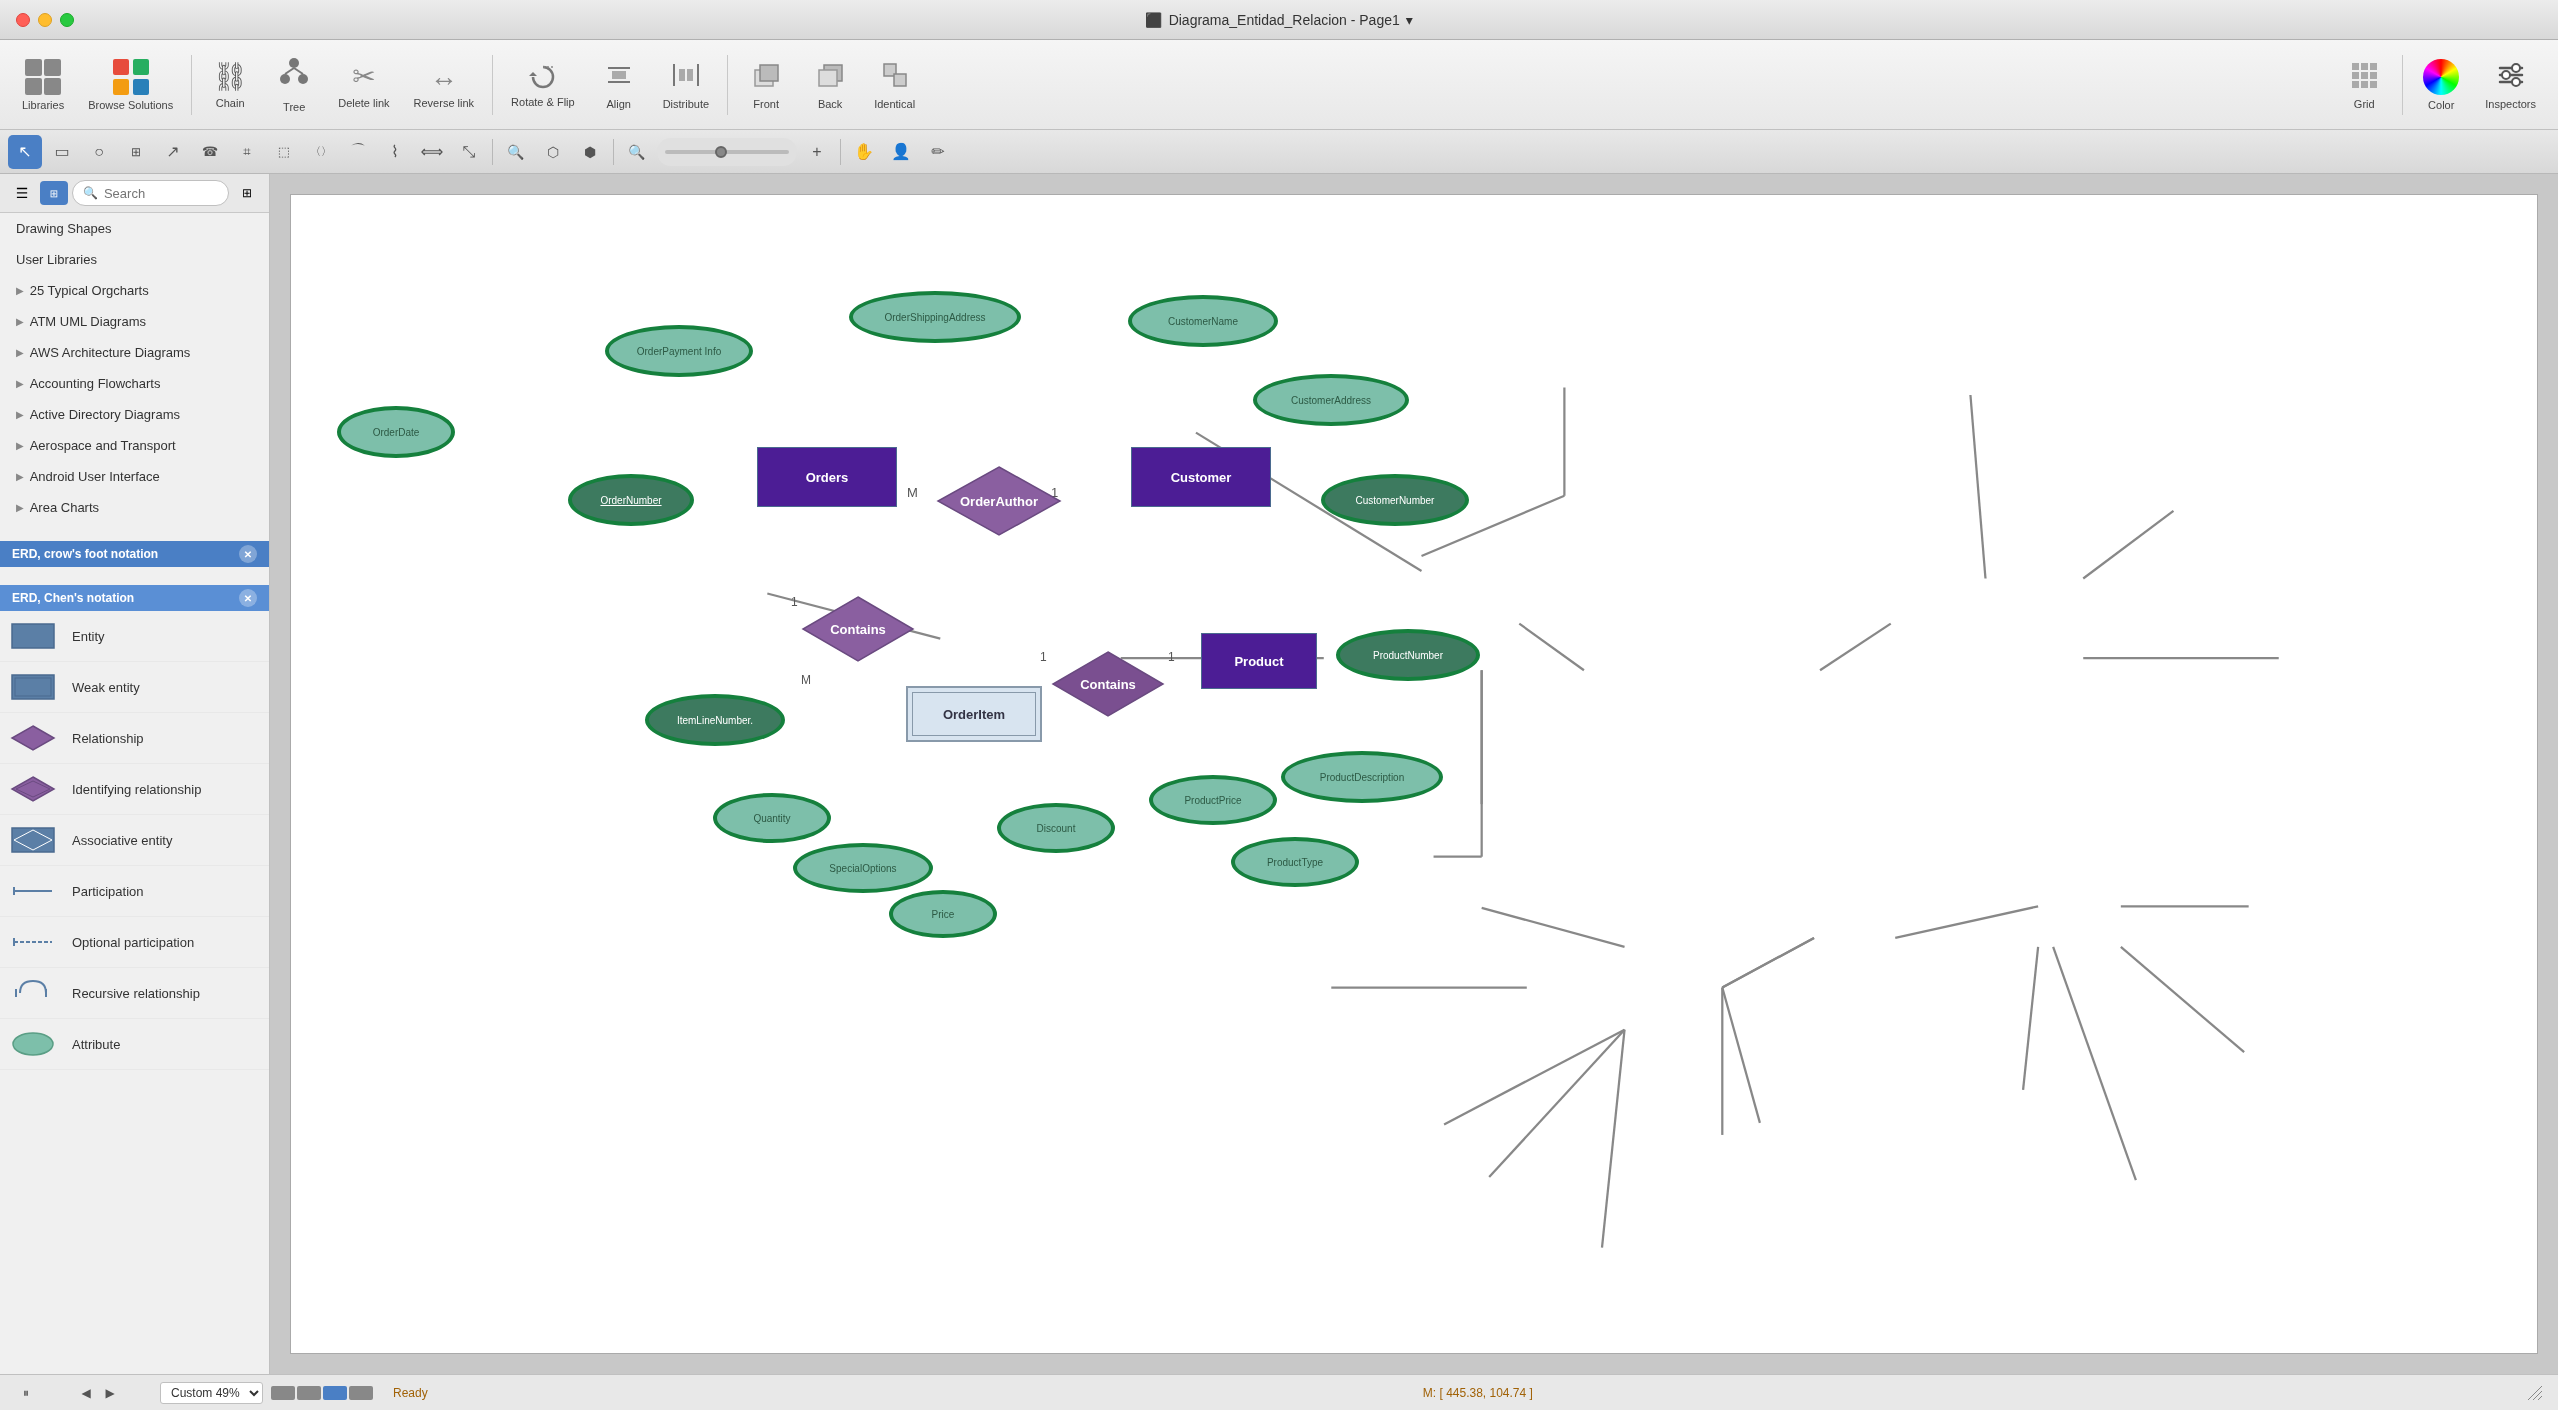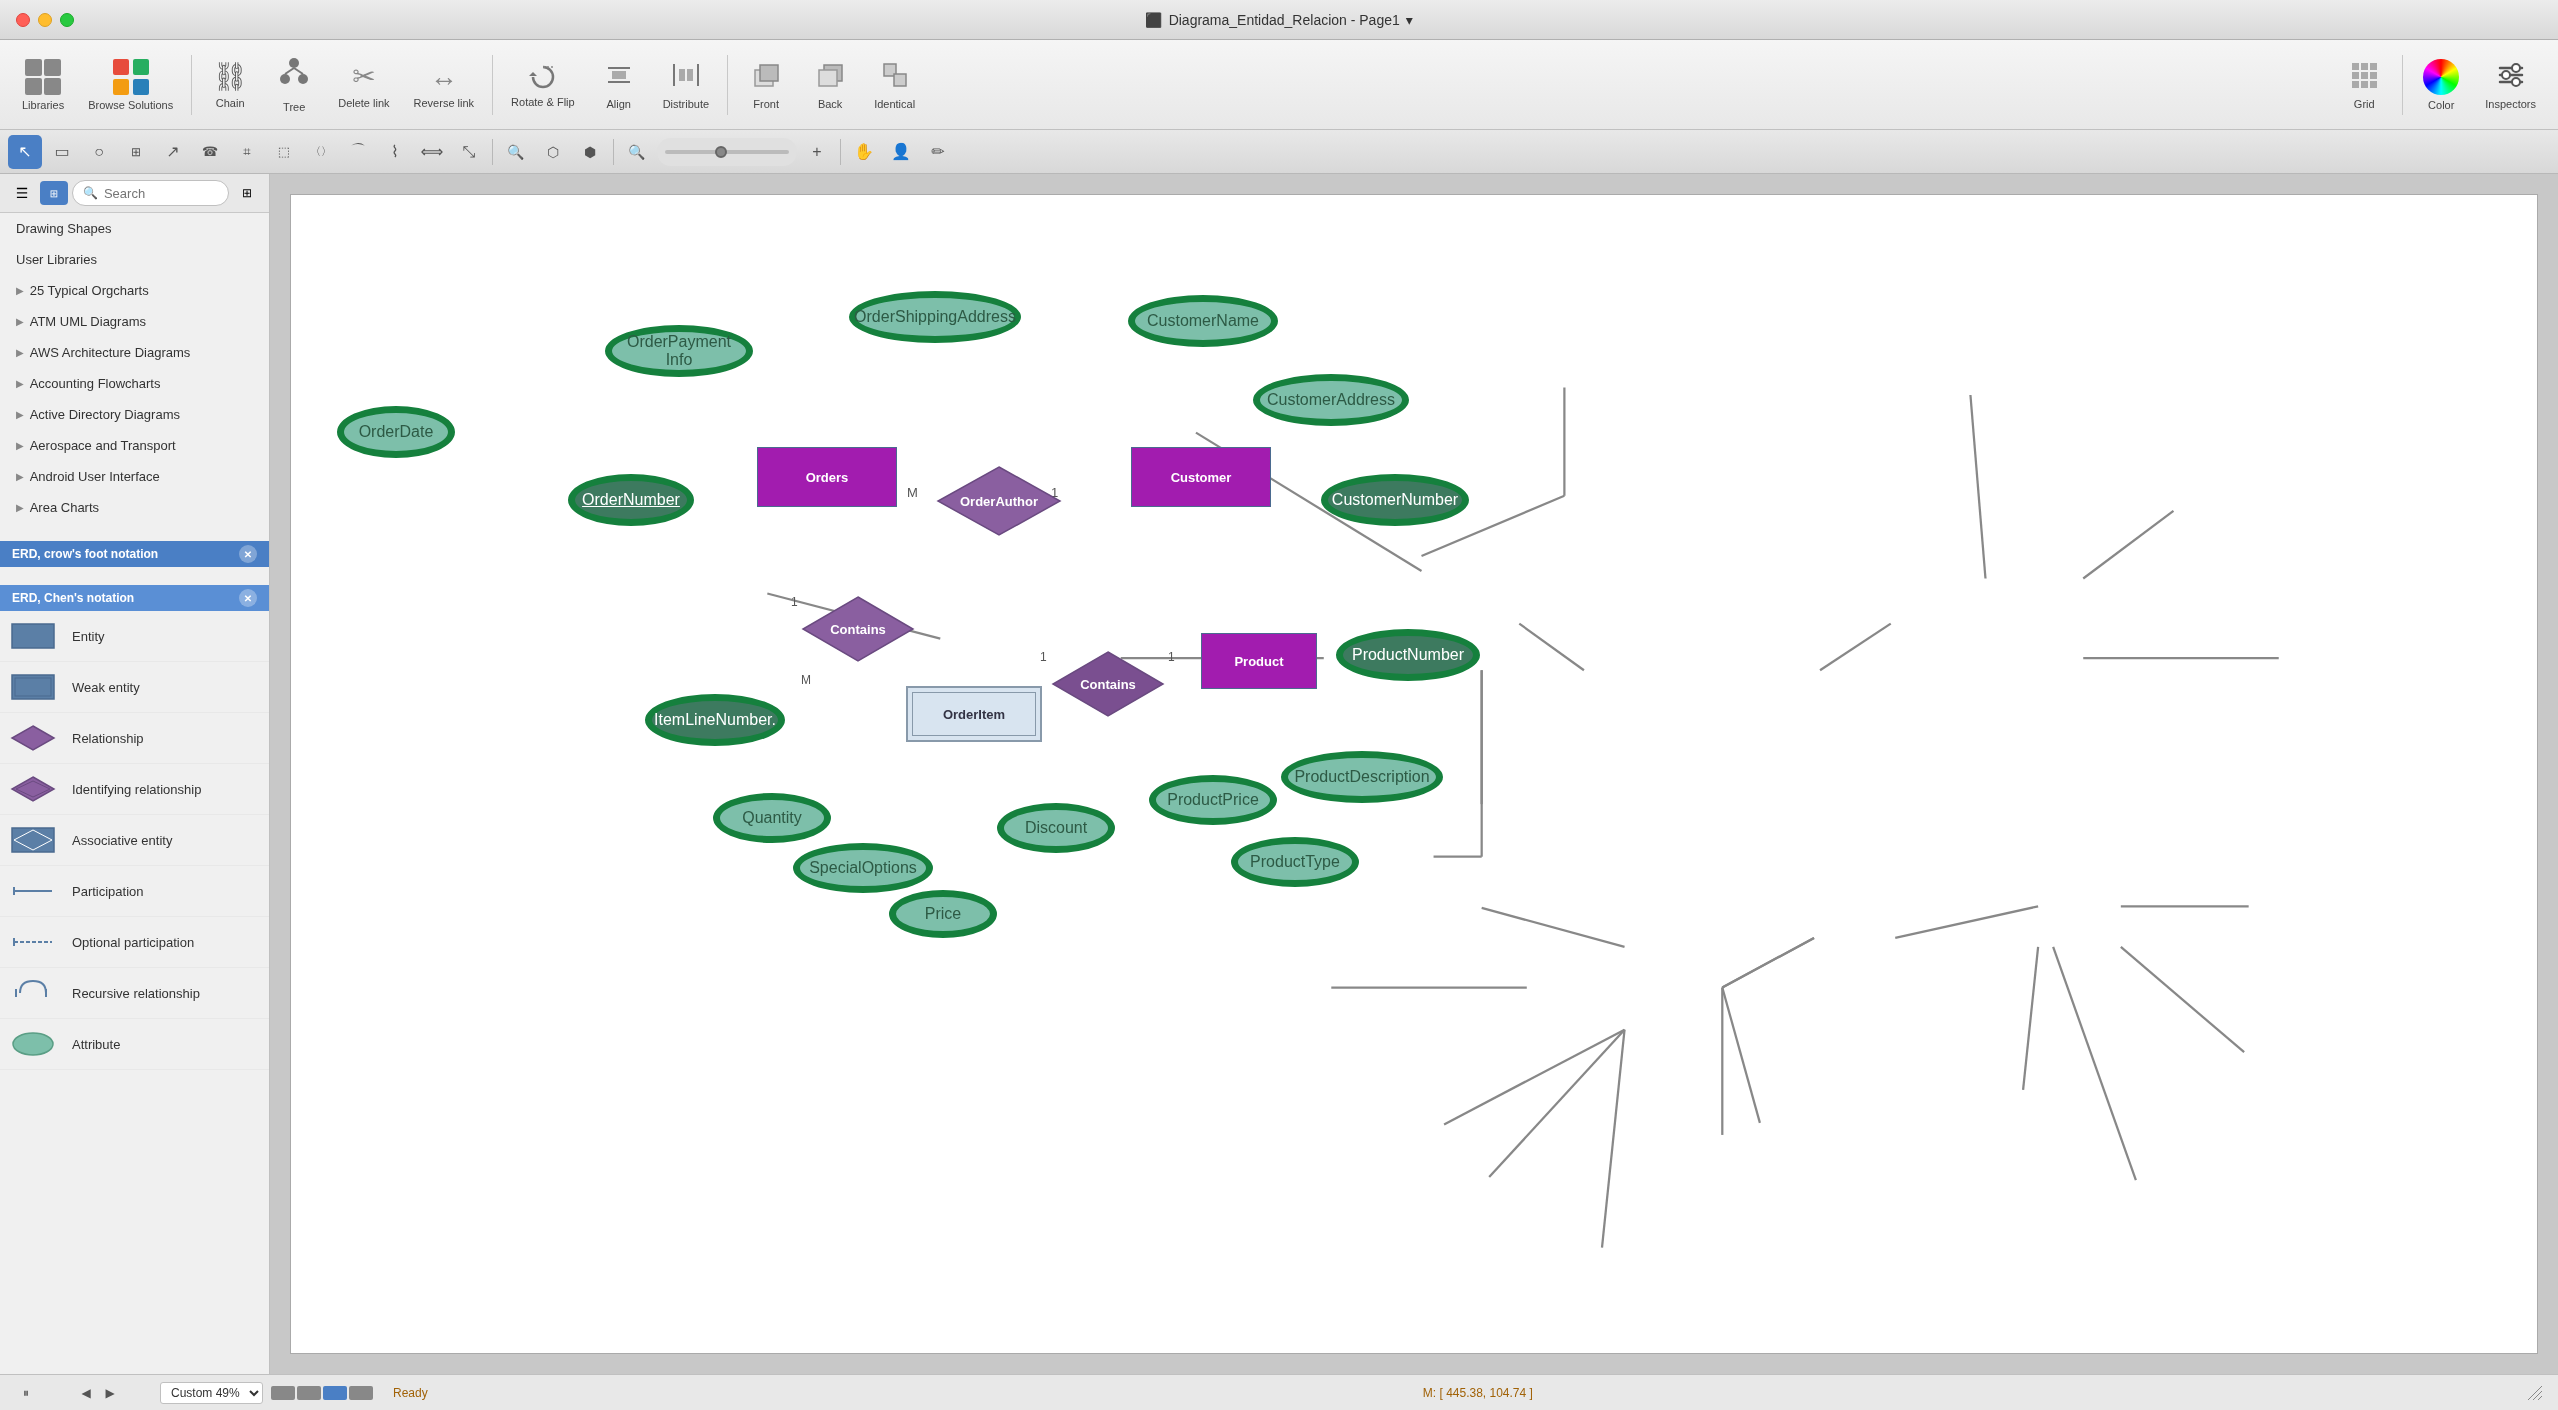--- a/index.html
+++ b/index.html
@@ -90,30 +90,30 @@
     .zoom-controls { display: flex; align-items: center; gap: 8px; margin-left: 20px; }
     .zoom-dropdown { font-size: 12px; color: #333; background: white; border: 1px solid #c0c0c0; padding: 2px 6px; border-radius: 3px; cursor: pointer; }
     .page-nav { display: flex; align-items: center; gap: 4px; margin-left: 20px; }
     .coord-text { font-size: 12px; color: #a16207; margin-left: auto; }
 
     
     .erd-element { position: absolute; }
 
     
     .entity-box {
-      background: #a21caf; color: white; font-size: 13px; font-weight: 600;
+      background: #4c1d95; color: white; font-size: 13px; font-weight: 600;
       display: flex; align-items: center; justify-content: center;
       border: 1px solid #4a6a8f;
     }
 
     
     .attr-ellipse {
-      background: #7dbfaa; color: #2d5a45; font-size: 16px;
+      background: #7dbfaa; color: #2d5a45; font-size: 10px;
       display: flex; align-items: center; justify-content: center;
-      border-radius: 50%; border: 7px solid #15803d; text-align: center;
+      border-radius: 50%; border: 4px solid #15803d; text-align: center;
     }
     .attr-ellipse.dark {
       background: #3d7a5f; color: white;
     }
 
     
     #erd-svg { position: absolute; top: 0; left: 0; width: 100%; height: 100%; pointer-events: none; }
 
     
     .color-wheel { width: 36px; height: 36px; border-radius: 50%; background: conic-gradient(red, yellow, lime, cyan, blue, magenta, red); }

